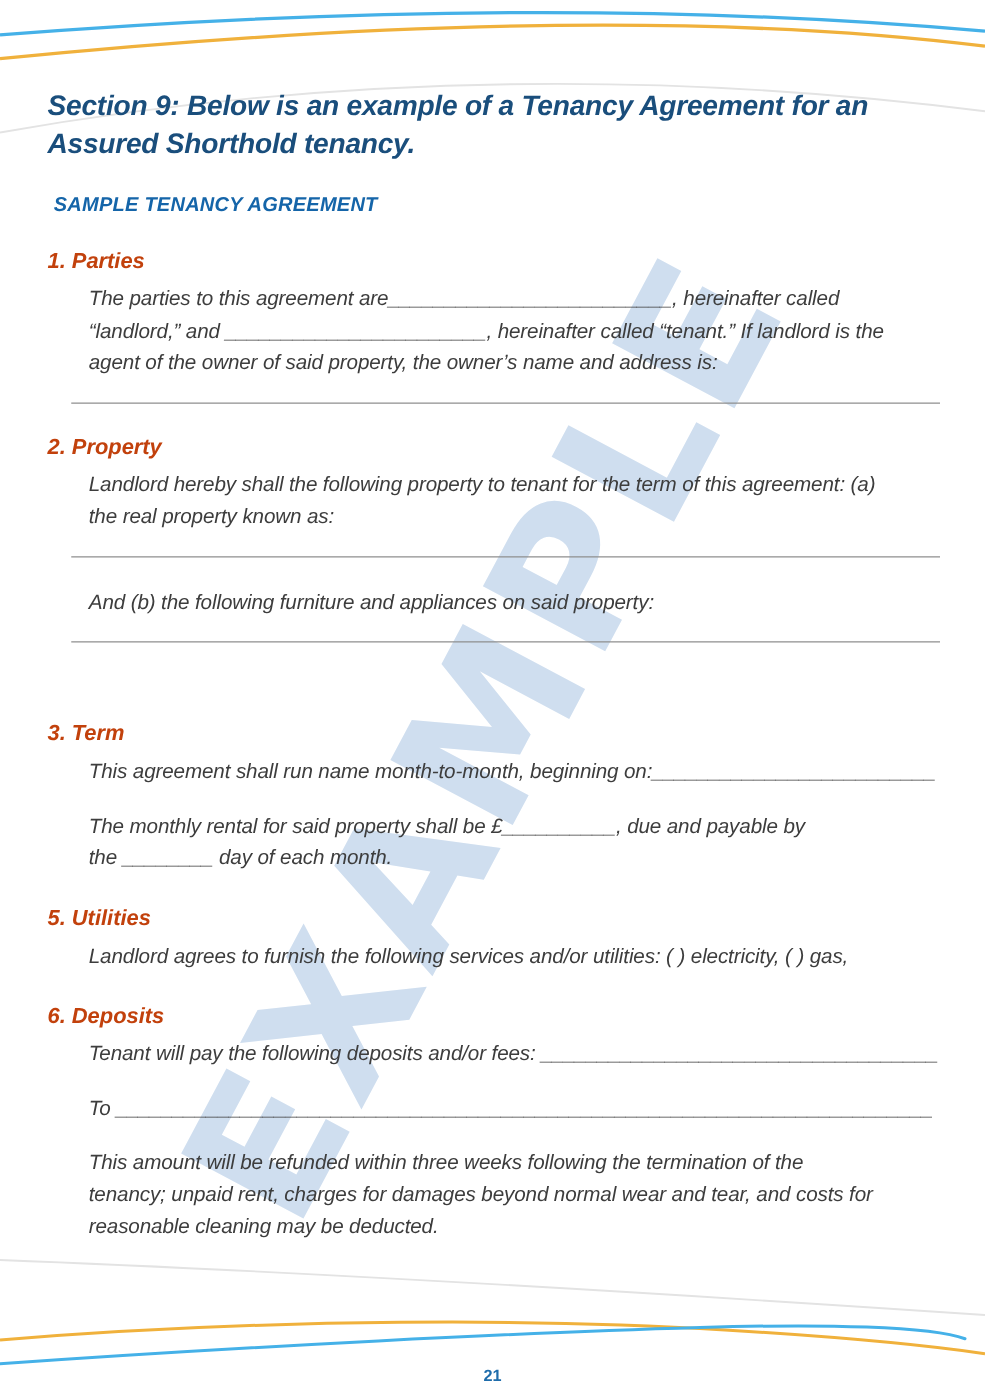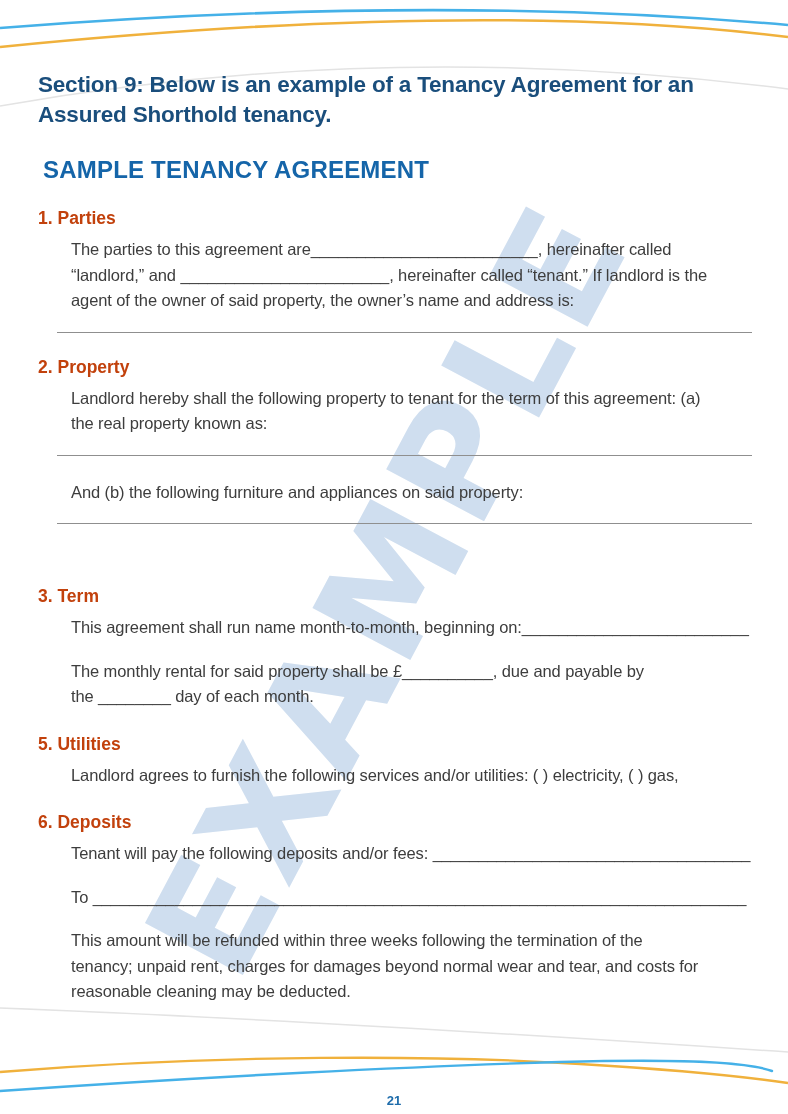--- a/index.html
+++ b/index.html
@@ -26,33 +26,34 @@
     letter-spacing: 6px;
     color: #cfdeef;
     white-space: nowrap;
     z-index: 0;
     user-select: none;
   }
   .content {
     position: relative;
     z-index: 1;
     padding: 0 38px;
+    font-style: italic;
   }
   .title {
     margin-top: 70px;
     font-size: 22.5px;
     line-height: 30px;
     font-weight: bold;
     color: #1a4e7c;
     letter-spacing: -0.2px;
     white-space: pre-line;
   }
   .doc-heading {
     margin: 26px 0 0 5px;
-    font-size: 24px;
+    font-size: 16px;
     font-weight: bold;
     color: #1565a9;
     letter-spacing: 0.2px;
   }
   .sec-heading {
     margin: 24px 0 8px 0;
     font-size: 17.5px;
     font-weight: bold;
     color: #c2410c;
   }

